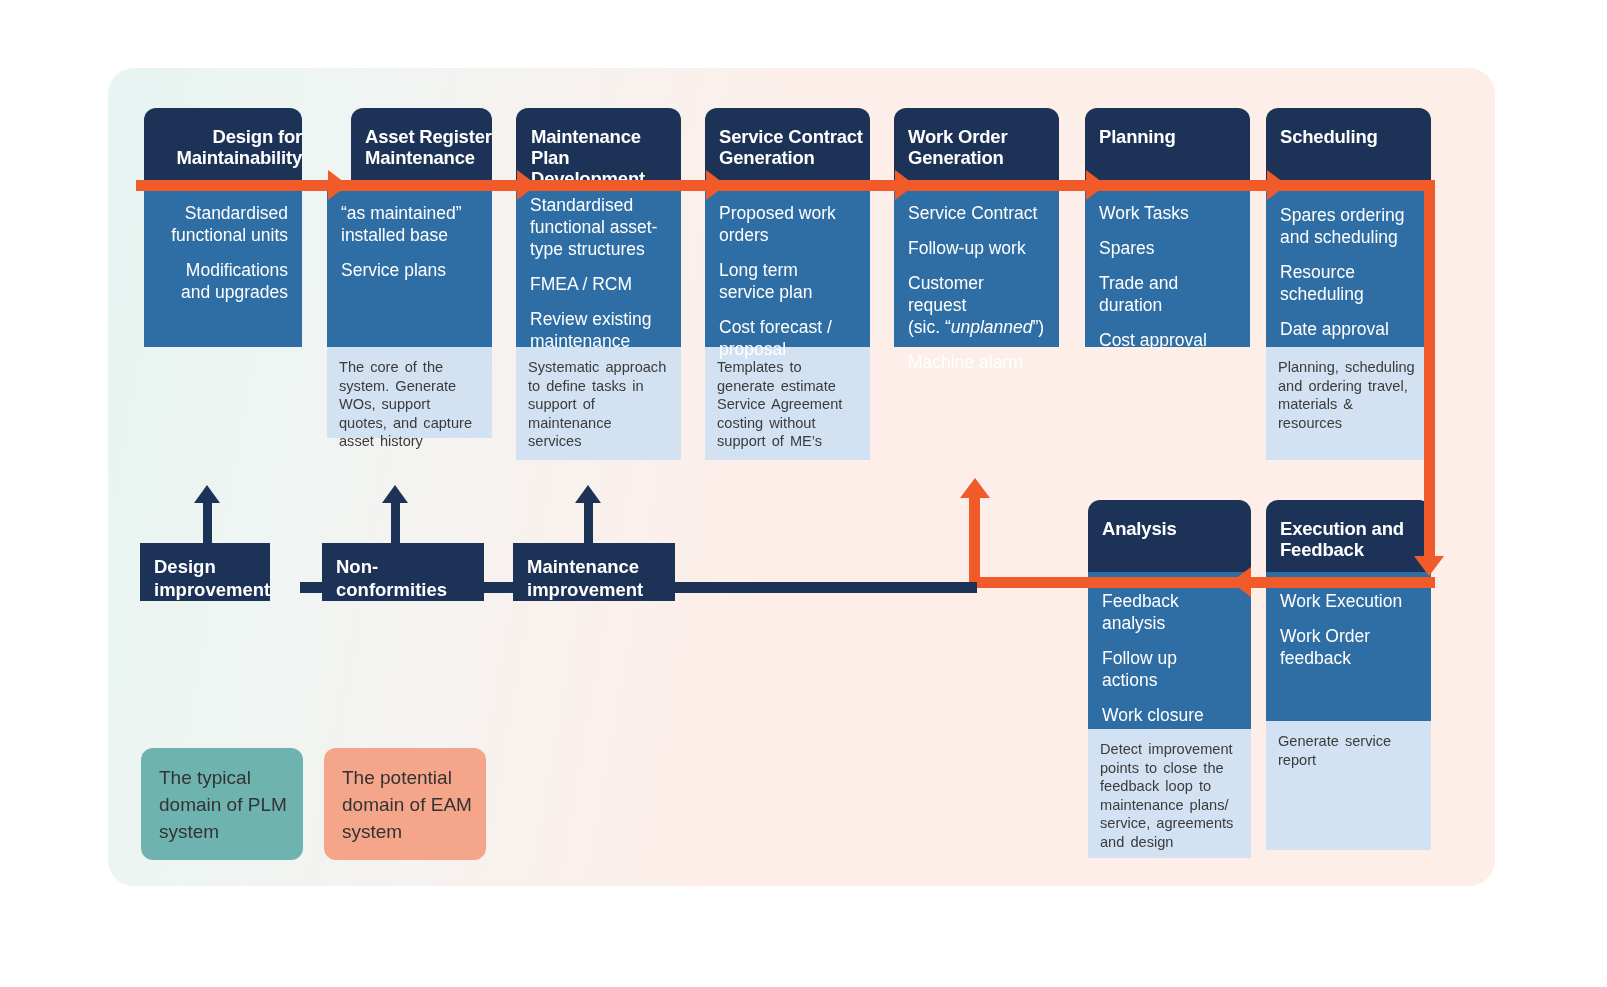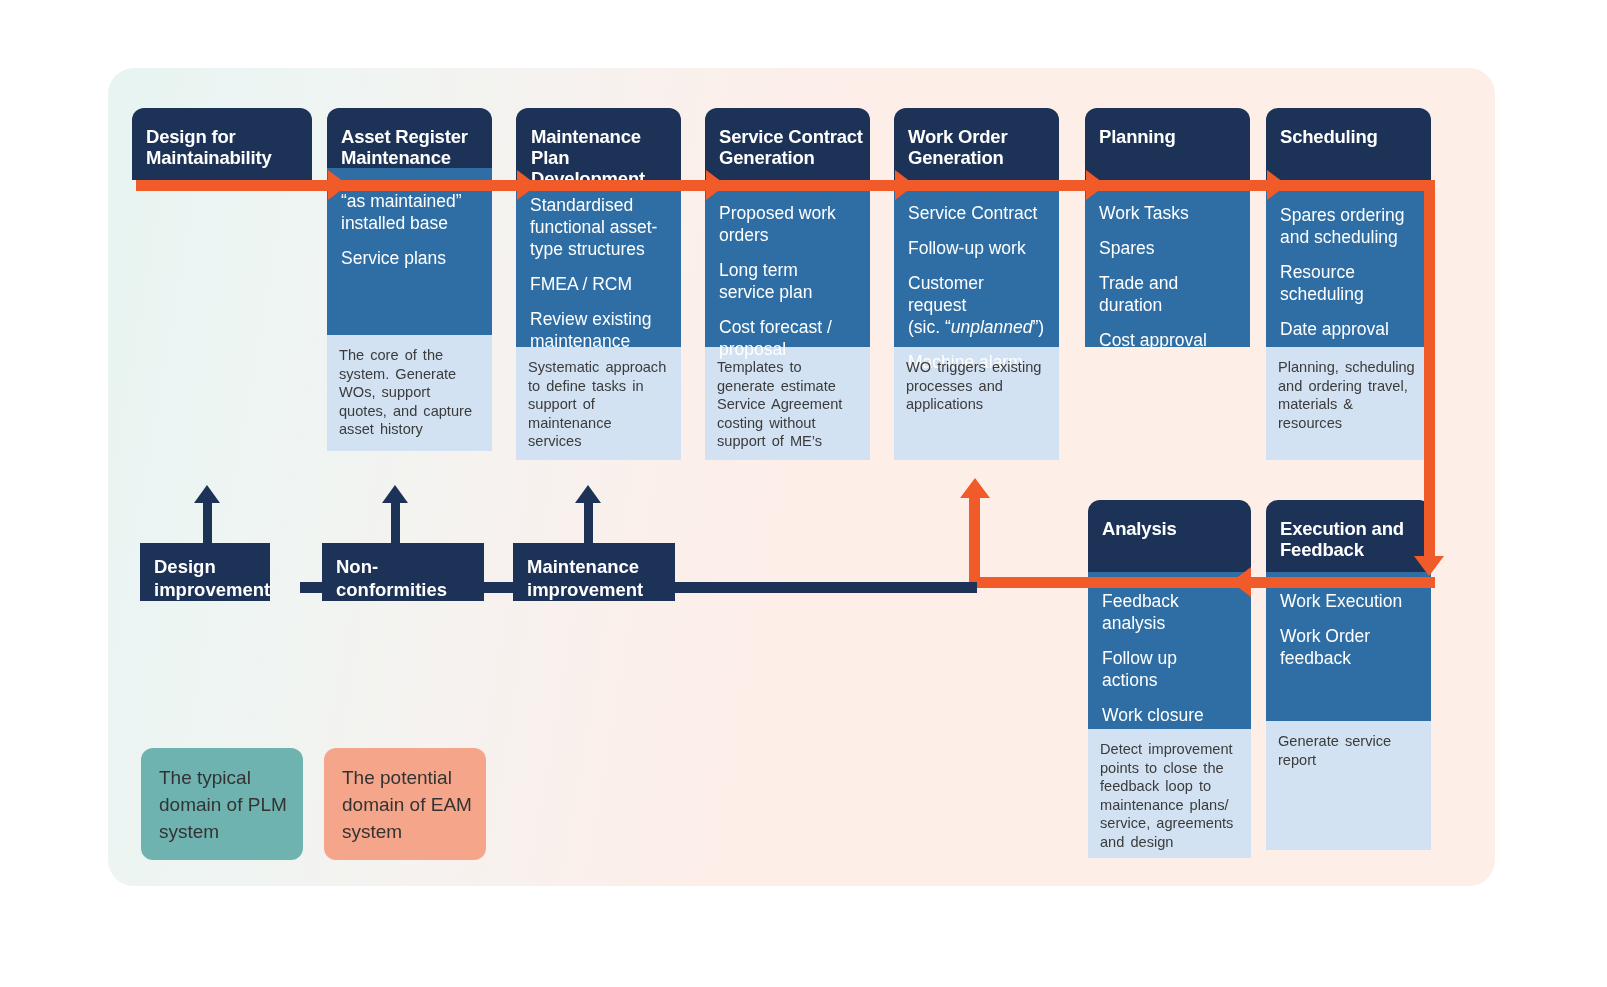--- a/index.html
+++ b/index.html
@@ -54,35 +54,39 @@
   .legend{position:absolute;border-radius:12px;color:#333333;
           font-size:19px;line-height:27px;padding:16px 0 0 18px;box-sizing:border-box;}
 </style>
 </head>
 <body>
 
 <div id="stage">
 
   <div id="card"></div>
 
-  <div class="col" style="left:132px;top:108px;width:180px;">
+  <div class="col" style="left:144px;top:108px;width:158px;text-align:right;">
     <div class="col-head" style="height:72px;">
       <span>Design for Maintainability</span>
     </div>
+    <div class="col-body" style="height:167px;padding-top:22px;">
+      <div class="bullet">Standardised functional units</div>
+      <div class="bullet">Modifications and upgrades</div>
+    </div>
   </div>
 
   <div class="col" style="left:327px;top:108px;width:165px;">
-    <div class="col-head" style="height:60px;">
+    <div class="col-head" style="height:72px;margin-left:24px;">
       <span>Asset Register Maintenance</span>
     </div>
     <div class="col-body" style="height:167px;padding-top:22px;">
       <div class="bullet">“as maintained” installed base</div>
       <div class="bullet">Service plans</div>
     </div>
-    <div class="col-note" style="height:116px;">
+    <div class="col-note" style="height:91px;">
       <span>The core of the system. Generate WOs, support quotes, and capture asset history</span>
     </div>
   </div>
 
   <div class="col" style="left:516px;top:108px;width:165px;">
     <div class="col-head" style="height:72px;padding-left:15px;">
       <span>Maintenance Plan Development</span>
     </div>
     <div class="col-body" style="height:167px;">
       <div class="bullet">Standardised functional asset-type structures</div>
@@ -110,23 +114,20 @@
 
   <div class="col" style="left:894px;top:108px;width:165px;">
     <div class="col-head" style="height:72px;">
       <span>Work Order Generation</span>
     </div>
     <div class="col-body" style="height:167px;padding-top:22px;">
       <div class="bullet">Service Contract</div>
       <div class="bullet">Follow-up work</div>
       <div class="bullet">Customer request<br>(sic. “<em>unplanned</em>”)</div>
       <div class="bullet">Machine alarm</div>
-    </div>
-    <div class="col-note" style="height:113px;">
-      <span>WO triggers existing processes and applications</span>
     </div>
   </div>
 
   <div class="col" style="left:1085px;top:108px;width:165px;">
     <div class="col-head" style="height:72px;">
       <span>Planning</span>
     </div>
     <div class="col-body" style="height:167px;padding-top:22px;">
       <div class="bullet">Work Tasks</div>
       <div class="bullet">Spares</div>

